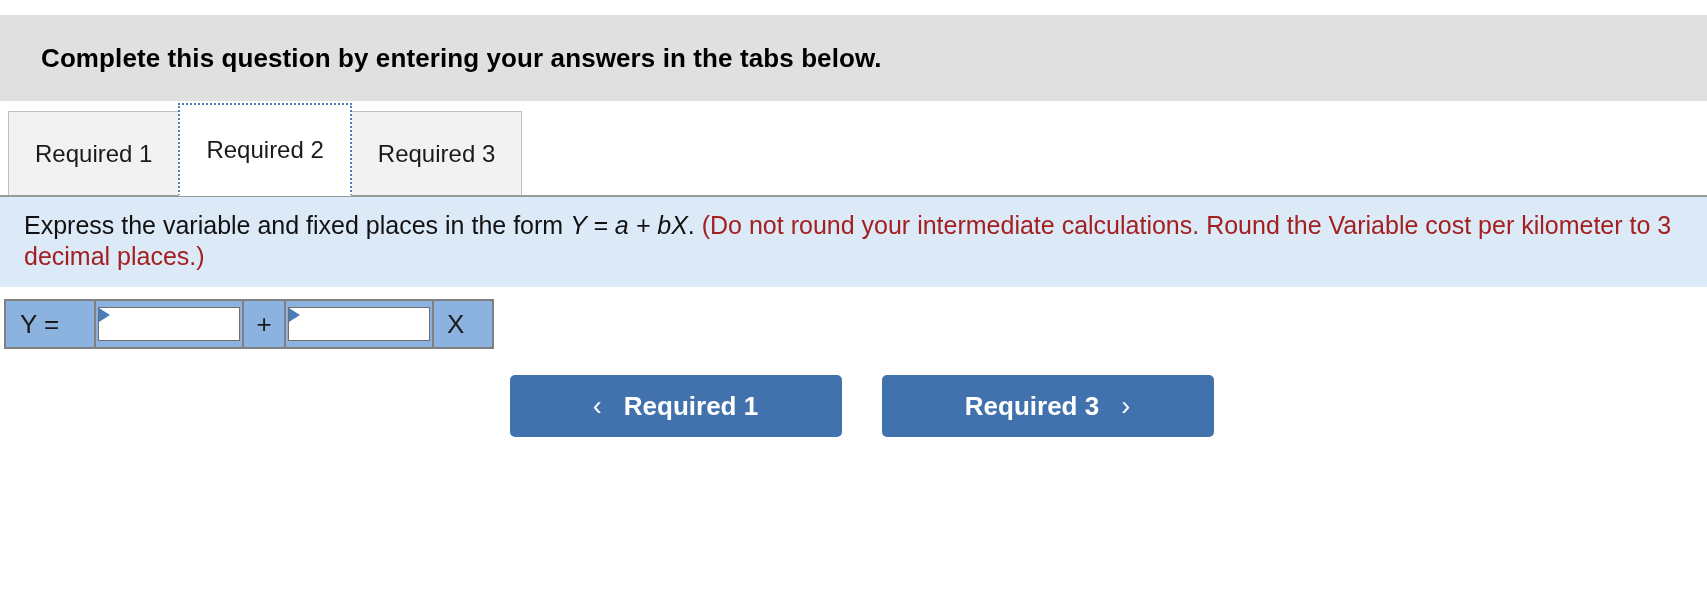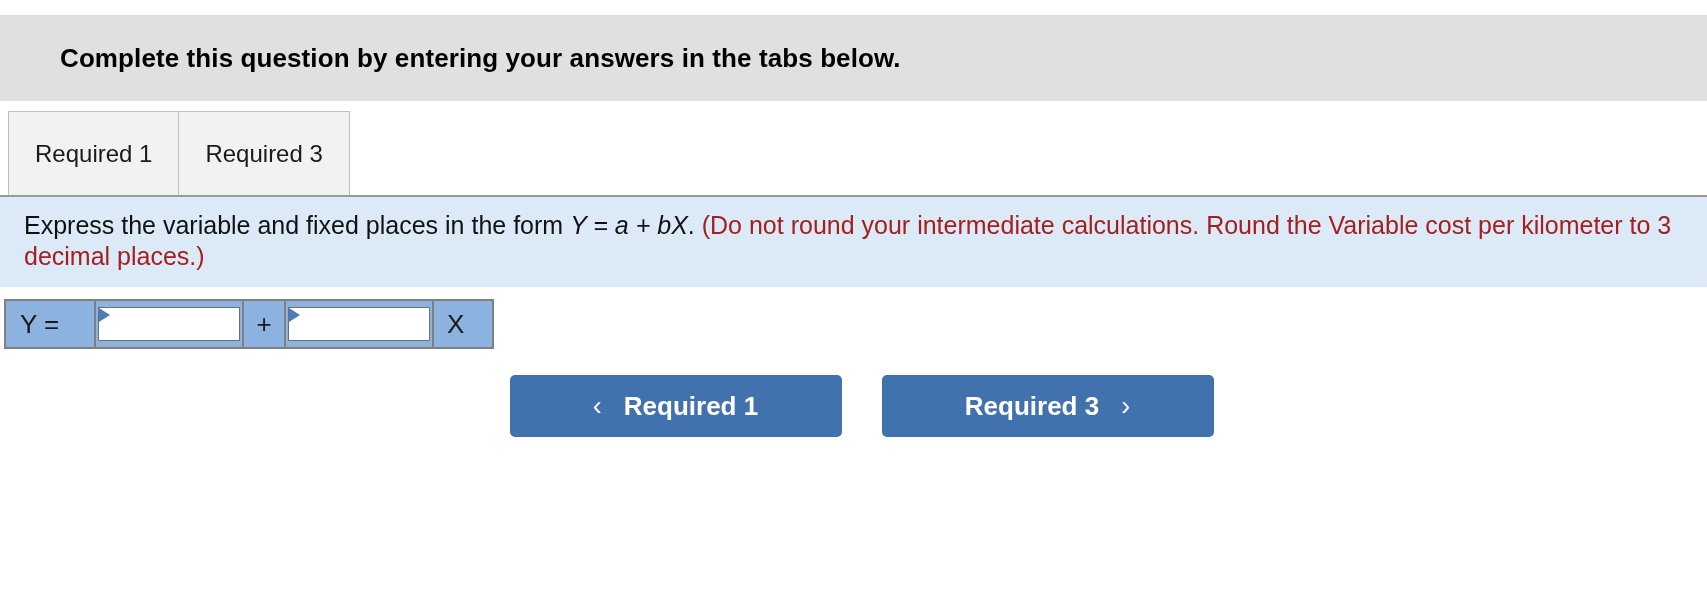--- a/index.html
+++ b/index.html
@@ -21,21 +21,21 @@
     width: 1707px;
     height: 86px;
     background: #e0e0e0;
     display: flex;
     align-items: center;
   }
   .banner-text {
     font-size: 26px;
     font-weight: bold;
     color: #000;
-    padding-left: 60px;
+    padding-left: 41px;
     letter-spacing: 0.1px;
   }
 
   
   .tabstrip-wrap {
     position: relative;
     height: 95px;
     background: #ffffff;
   }
   .tabstrip {
@@ -193,20 +193,21 @@
 <body>
 
 <div class="banner">
   <div class="banner-text">Complete this question by entering your answers in the tabs below.</div>
 </div>
 
 <div class="tabstrip-wrap">
   <div class="tabstrip-rule"></div>
   <div class="tabstrip">
     <div class="tab">Required 1</div>
+    <div class="tab tab-active">Required 2</div>
     <div class="tab">Required 3</div>
   </div>
 </div>
 
 <div class="prompt">
   <span>Express the variable and fixed places in the form </span><span class="math">Y = a + bX</span><span>. </span><span class="red">(Do not round your intermediate calculations. Round the Variable cost per kilometer to 3 decimal places.)</span>
 </div>
 
 <div class="answer-row-wrap">
   <div class="answer-row">

